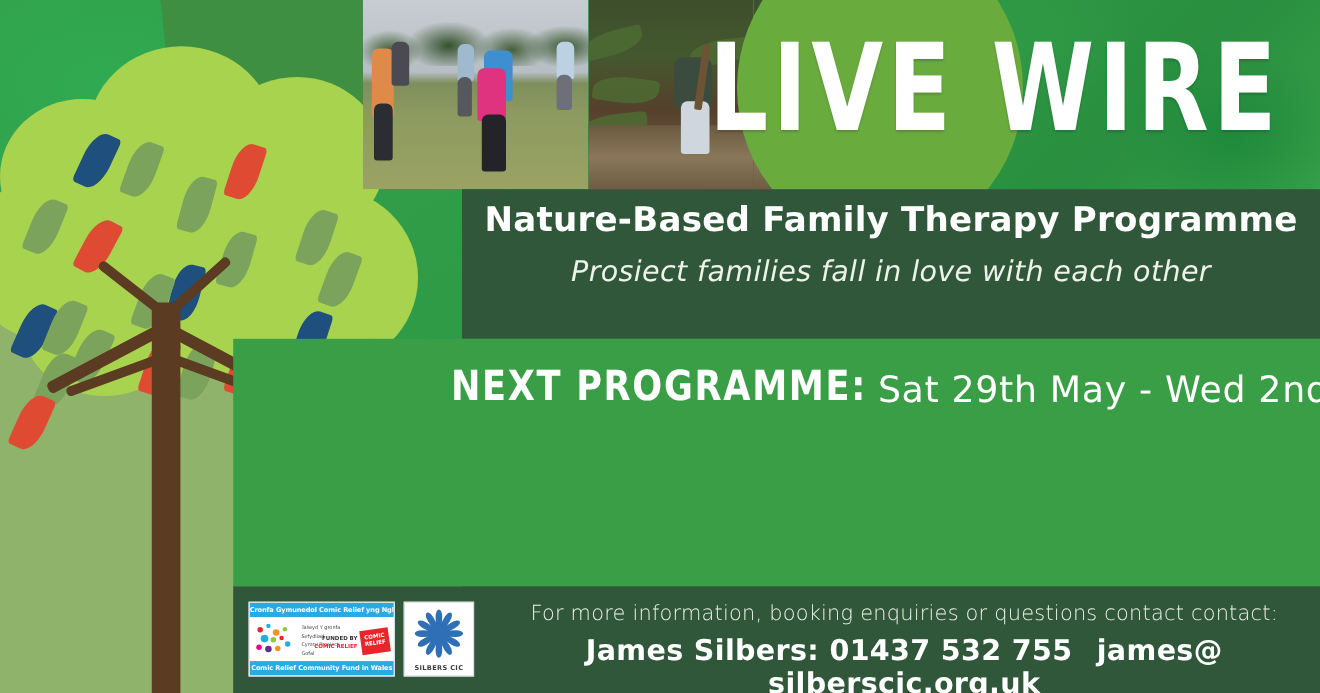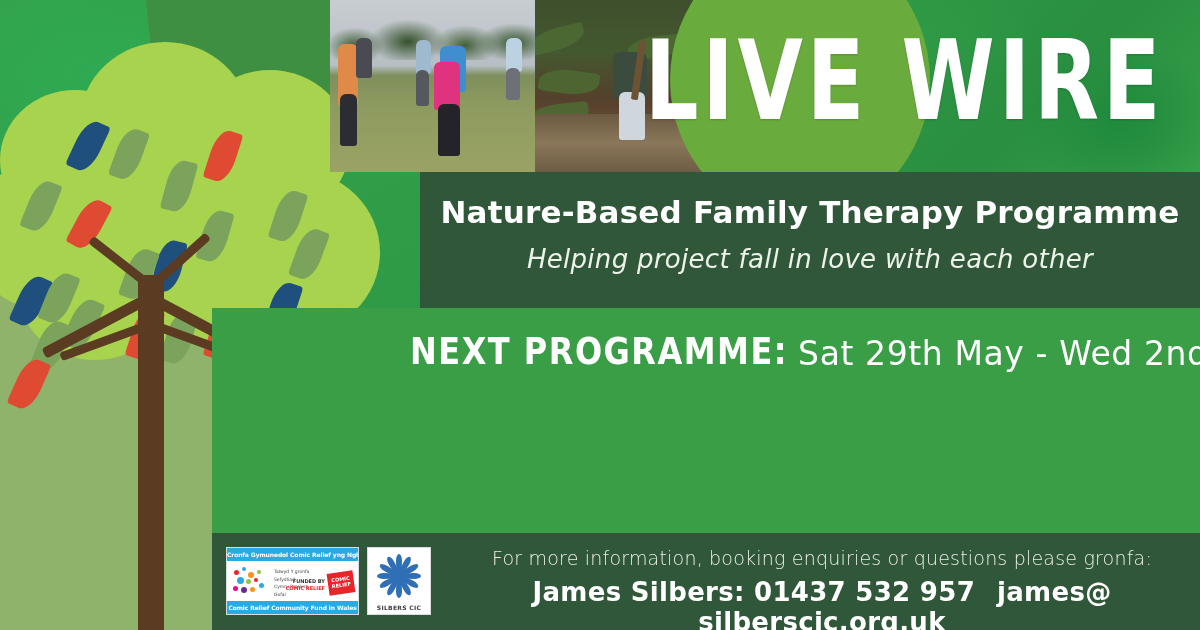--- a/index.html
+++ b/index.html
@@ -160,21 +160,21 @@
     left: 420px; top: 172px;
     width: 780px; height: 136px;
     background: #31573a;
   }
   .band-title {
     color: #ffffff;
     font-size: 31px;
     font-weight: 700;
     letter-spacing: .2px;
     text-align: center;
-    margin-top: 22px;
+    margin-top: 10px;
   }
   .band-sub {
     color: #eef3ea;
     font-size: 26px;
     font-style: italic;
     font-weight: 300;
     text-align: center;
     margin-top: 14px;
     letter-spacing: .3px;
   }
@@ -439,33 +439,33 @@
       <div class="person" style="left:90px; top:50px; width:28px; height:7px;  background:#e9a98f; transform:rotate(36deg);"></div>
     </div>
   </div>
 
   <div class="header-green"></div>
   <div class="logo-circle"></div>
   <div class="brand">LIVE WIRE</div>
 
   <div class="band-dark">
     <div class="band-title">Nature-Based Family Therapy Programme</div>
-    <div class="band-sub">Helping project fall in love with each other</div>
+    <div class="band-sub">Prosiect families fall in love with each other</div>
   </div>
 
   <div class="band-mid">
     <div class="next-row">
       <span class="next-label">NEXT PROGRAMME:</span><span class="next-date">Sat 29th May - Wed 2nd June 2021</span>
     </div>
   </div>
 
   <div class="band-footer">
-    <div class="footer-line1">For more information, booking enquiries or questions please gronfa:</div>
+    <div class="footer-line1">For more information, booking enquiries or questions contact contact:</div>
     <div class="footer-line2">
-      <span>James Silbers: 01437 532 957</span><span class="footer-email">james@ silberscic.org.uk</span>
+      <span>James Silbers: 01437 532 755</span><span class="footer-email">james@ silberscic.org.uk</span>
     </div>
   </div>
 
   <div class="logos">
     <div class="cr-logo">
       <div class="cr-top">Cronfa Gymunedol Comic Relief yng Nghymru</div>
       <div class="cr-dots">
         <i style="left:2px;  top:4px;  width:5px; height:5px; background:#e7252b;"></i>
         <i style="left:10px; top:1px;  width:4px; height:4px; background:#29abe2;"></i>
         <i style="left:16px; top:6px;  width:6px; height:6px; background:#f7941e;"></i>

